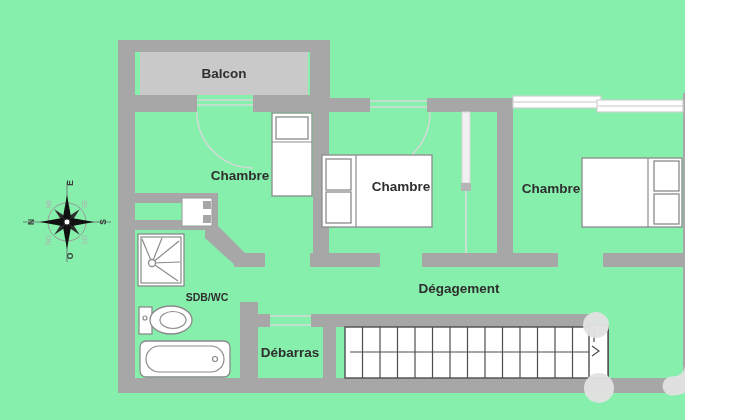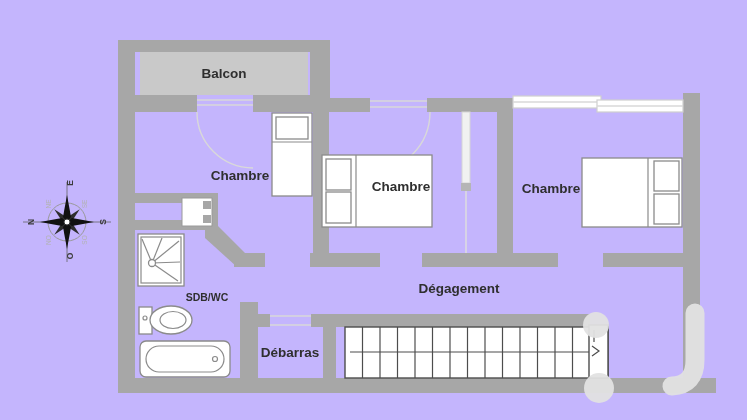--- a/index.html
+++ b/index.html
@@ -5,21 +5,21 @@
   :root{
     --wall:#a7a7a7;
     --balconyFill:#c9c9c9;
     --furn:#8b8b8b;
     --stairs:#4d4d4d;
     --label:#2f2f2f;
     --light:#d9d9d9;
     --watermark:#e2e2e2;
   }
   html,body{margin:0;padding:0;background:#ffffff;}
-  .page{width:747px;height:420px;background:#c4b5fd;position:relative;overflow:hidden;
+  .page{width:685px;height:420px;background:#86efac;position:relative;overflow:hidden;
         font-family:"Liberation Sans", sans-serif;}
   svg{display:block;}
   .wall{fill:var(--wall);stroke:none;}
   .furn{fill:#ffffff;stroke:var(--furn);stroke-width:1.3;}
   .furnline{fill:none;stroke:var(--furn);stroke-width:1.2;}
   .lightline{fill:none;stroke:var(--light);stroke-width:1.4;}
   .stair{fill:none;stroke:var(--stairs);stroke-width:1.2;}
   .stairbox{fill:#ffffff;stroke:var(--stairs);stroke-width:1.4;}
   .roomlabel{font-size:13.5px;font-weight:700;fill:var(--label);text-anchor:middle;}
   .smalllabel{font-size:10.5px;font-weight:700;fill:var(--label);text-anchor:middle;}

